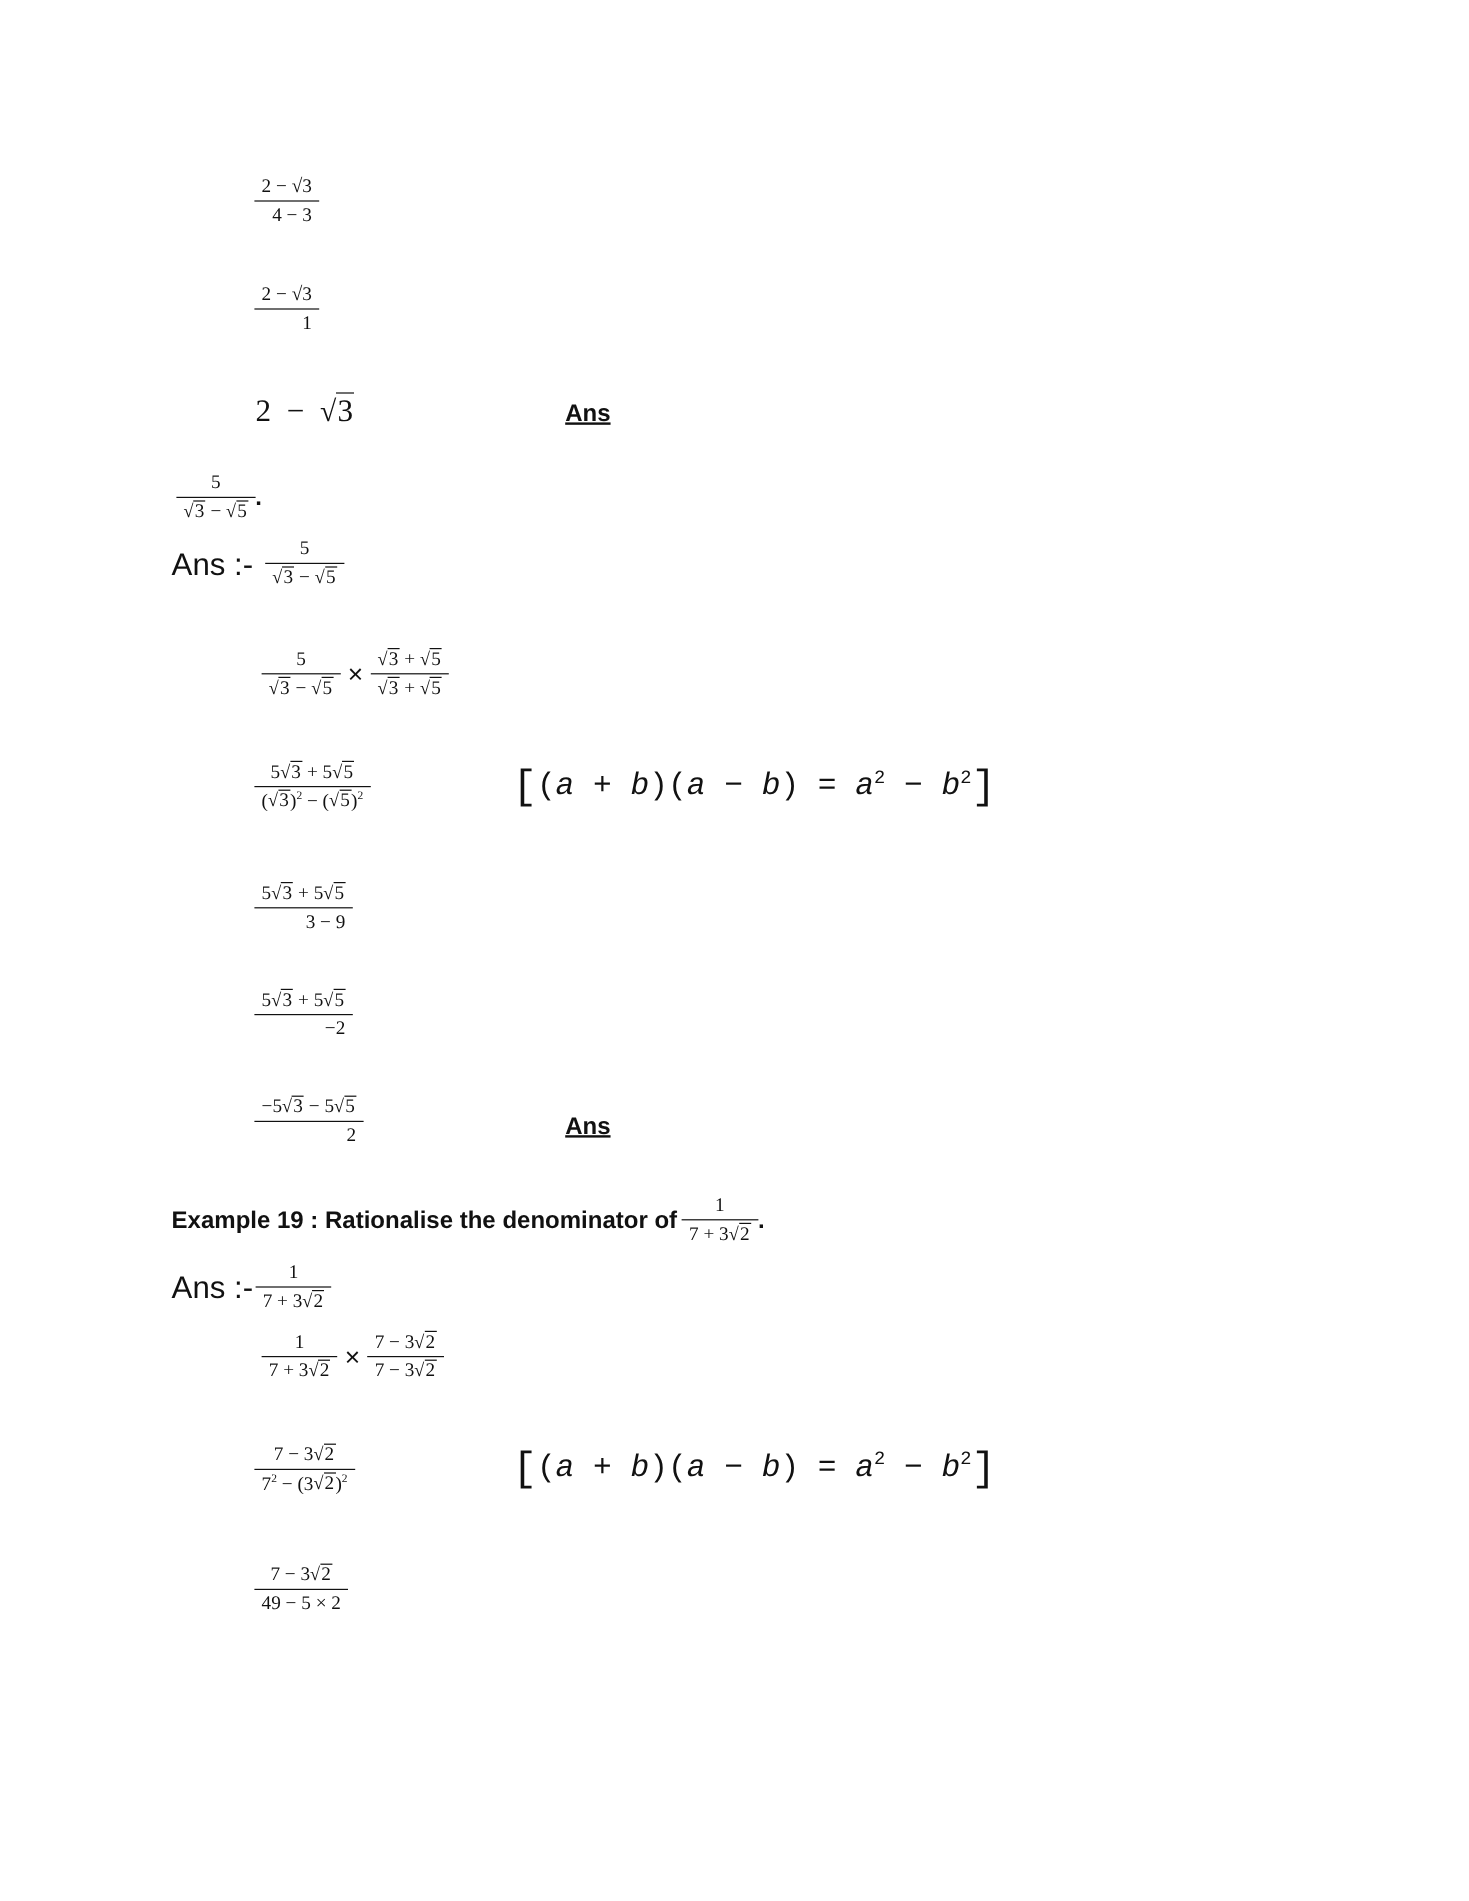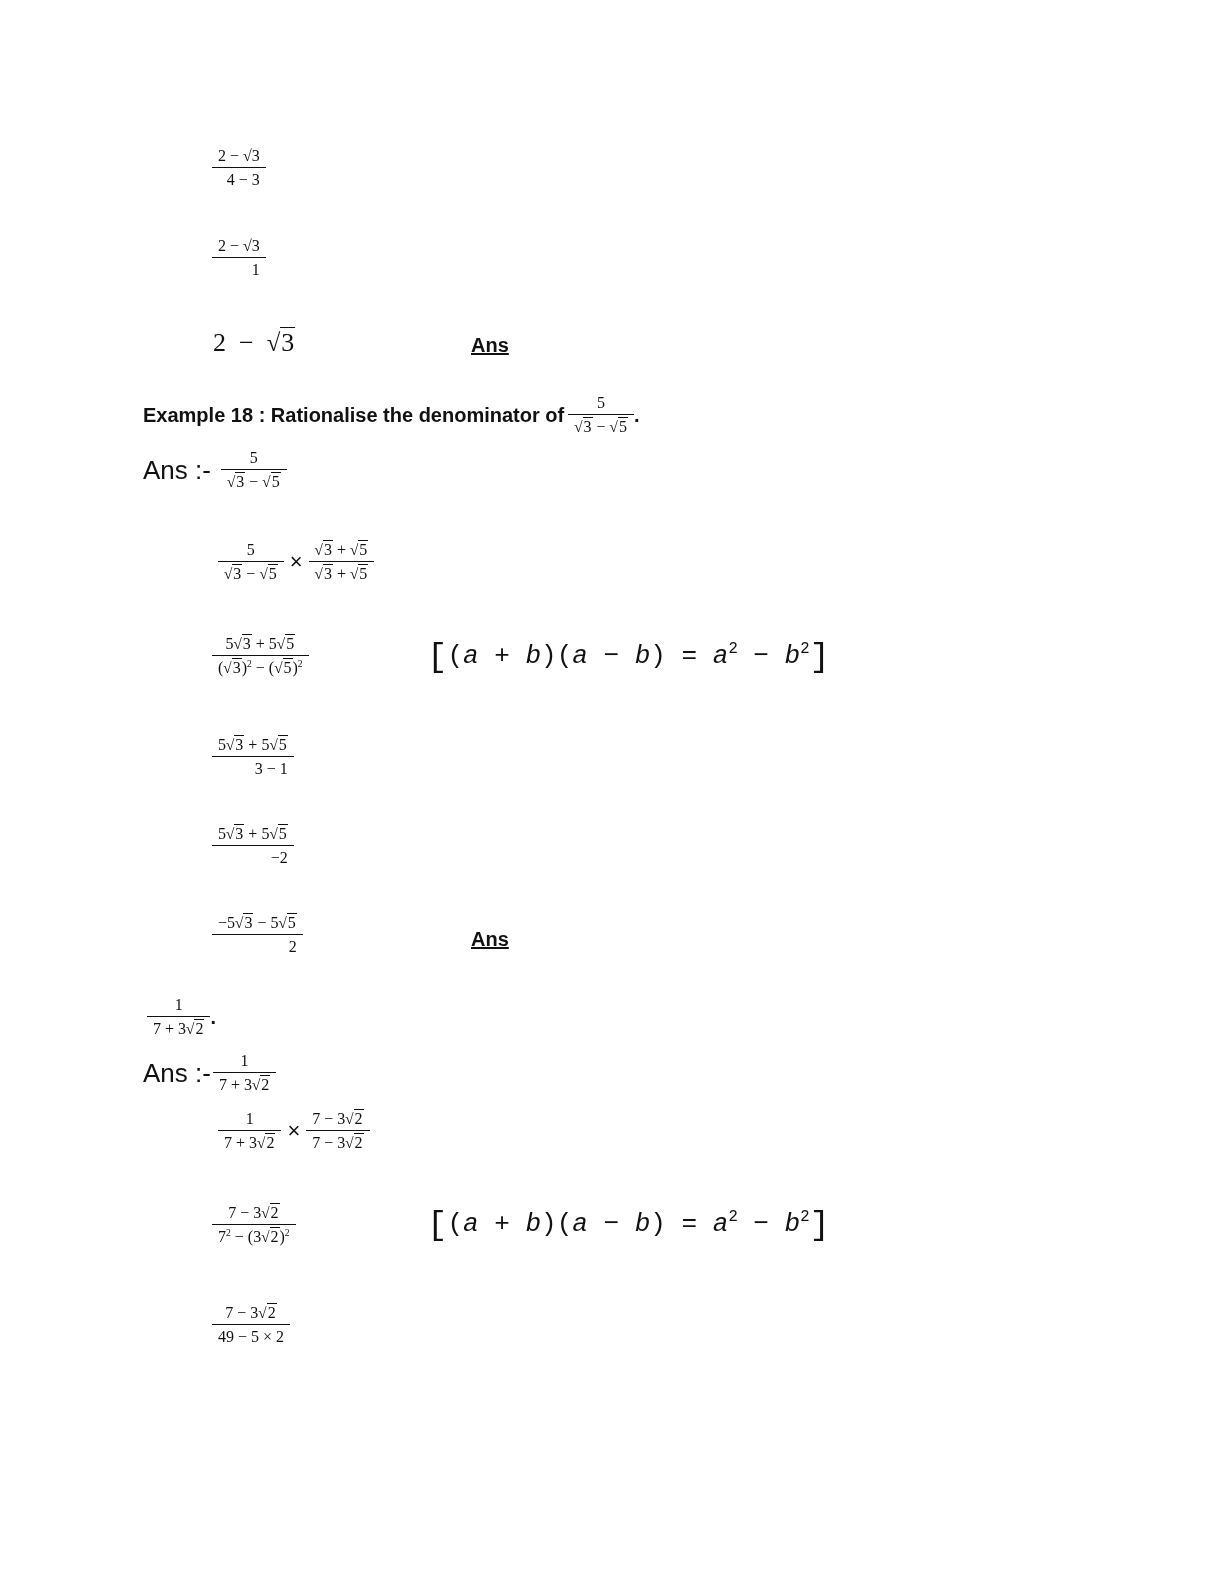--- a/index.html
+++ b/index.html
@@ -40,21 +40,20 @@
 
 <div class="abs bigexpr" style="left:213px; top:328px;">
   <span>2</span>
   &nbsp;<span>−</span>&nbsp;
   <span class="sq"><span class="rad">√</span><span class="over">3</span></span>
 </div>
 
 <div class="abs ansmark" style="left:428px; top:334px;">Ans</div>
 
 <div class="abs" style="left:143px; top:393px; display:flex; align-items:center;">
-  <span class="heading">Example 18 : Rationalise the denominator of</span>
   <span class="frac" style="margin-left:4px;">
     <span class="num">5</span>
     <span class="den">
       <span class="sq"><span class="rad">√</span><span class="over">3</span></span>
       <span>−</span>
       <span class="sq"><span class="rad">√</span><span class="over">5</span></span>
     </span>
   </span>
   <span class="heading">.</span>
 </div>
@@ -114,21 +113,21 @@
   <span class="bigbr">[</span>(<i>a</i> <span>+</span> <i>b</i>)(<i>a</i> <span>−</span> <i>b</i>) <span>=</span> <i>a</i><sup>2</sup> <span>−</span> <i>b</i><sup>2</sup><span class="bigbr">]</span>
 </div>
 
 <div class="abs" style="left:212px; top:735px;">
   <span class="frac">
     <span class="num">
       <span>5</span><span class="sq"><span class="rad">√</span><span class="over">3</span></span>
       <span>+</span>
       <span>5</span><span class="sq"><span class="rad">√</span><span class="over">5</span></span>
     </span>
-    <span class="den">3 − 1</span>
+    <span class="den">3 − 9</span>
   </span>
 </div>
 
 <div class="abs" style="left:212px; top:824px;">
   <span class="frac">
     <span class="num">
       <span>5</span><span class="sq"><span class="rad">√</span><span class="over">3</span></span>
       <span>+</span>
       <span>5</span><span class="sq"><span class="rad">√</span><span class="over">5</span></span>
     </span>
@@ -143,20 +142,21 @@
       <span>−</span>
       <span>5</span><span class="sq"><span class="rad">√</span><span class="over">5</span></span>
     </span>
     <span class="den">2</span>
   </span>
 </div>
 
 <div class="abs ansmark" style="left:428px; top:928px;">Ans</div>
 
 <div class="abs" style="left:143px; top:995px; display:flex; align-items:center;">
+  <span class="heading">Example 19 : Rationalise the denominator of</span>
   <span class="frac" style="margin-left:4px;">
     <span class="num">1</span>
     <span class="den">
       <span>7 + 3</span><span class="sq"><span class="rad">√</span><span class="over">2</span></span>
     </span>
   </span>
   <span class="heading">.</span>
 </div>
 
 <div class="abs" style="left:143px; top:1051px; display:flex; align-items:center;">

